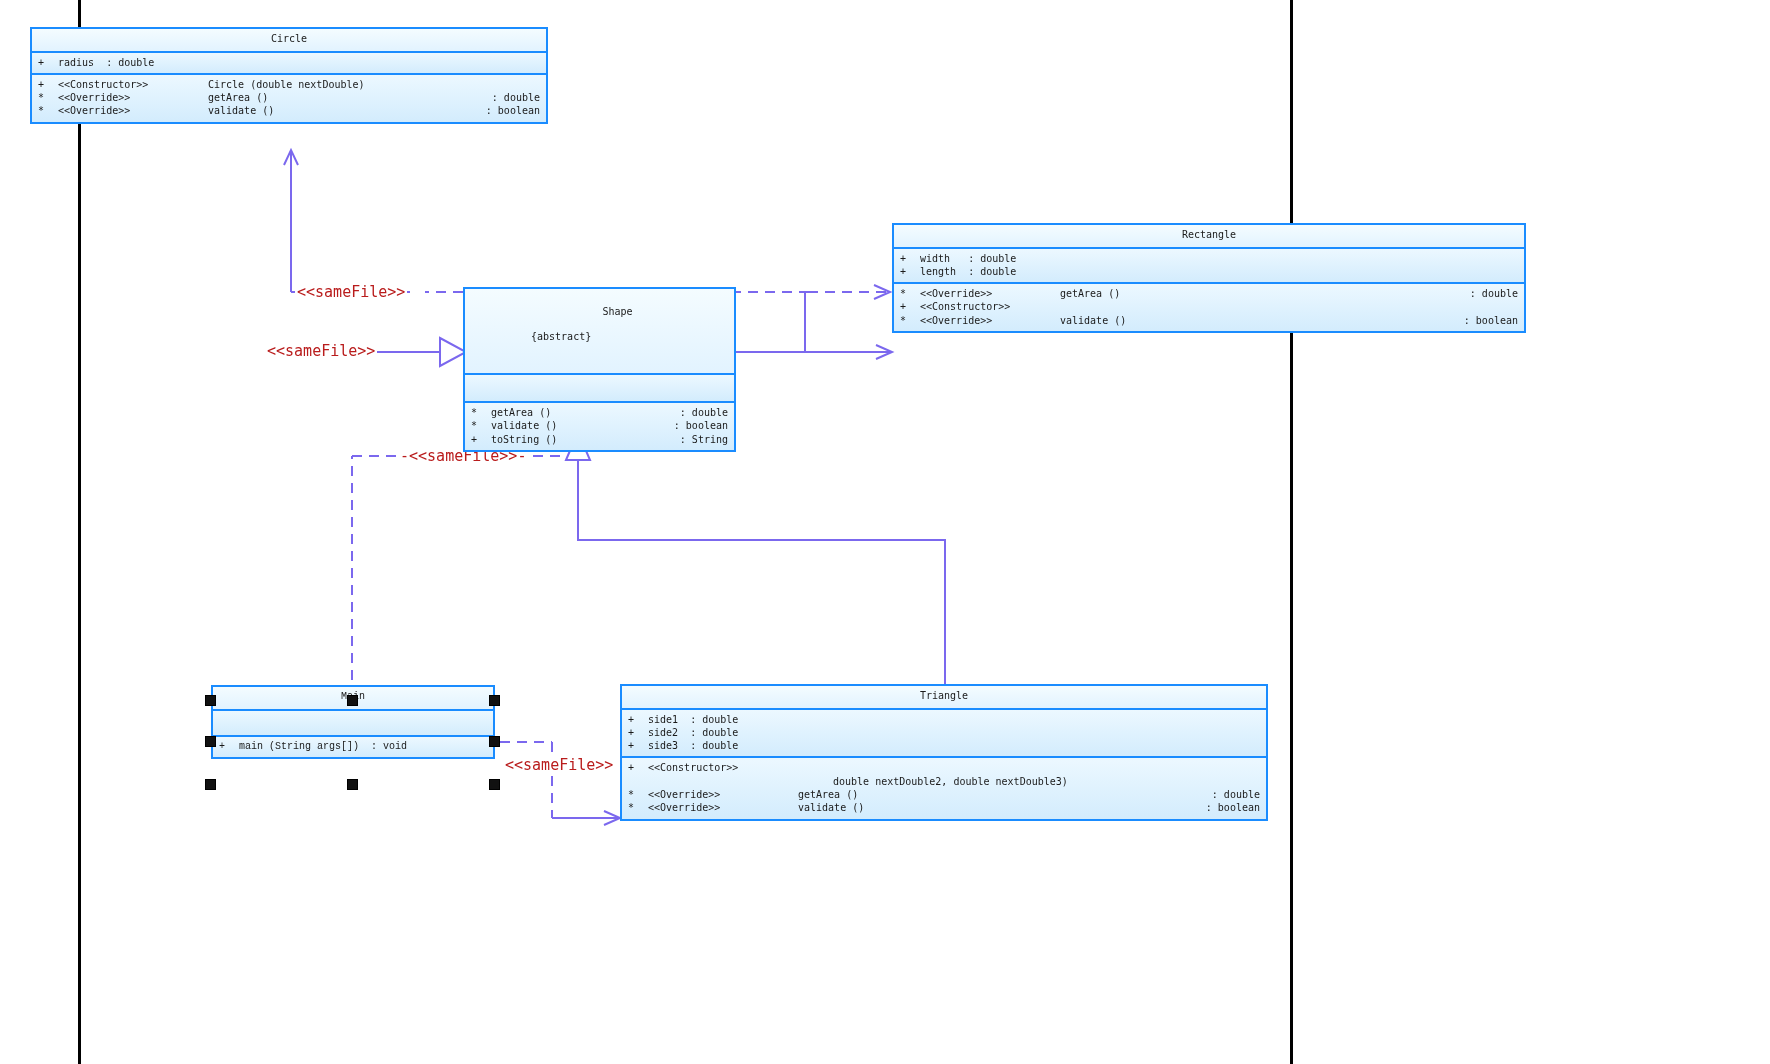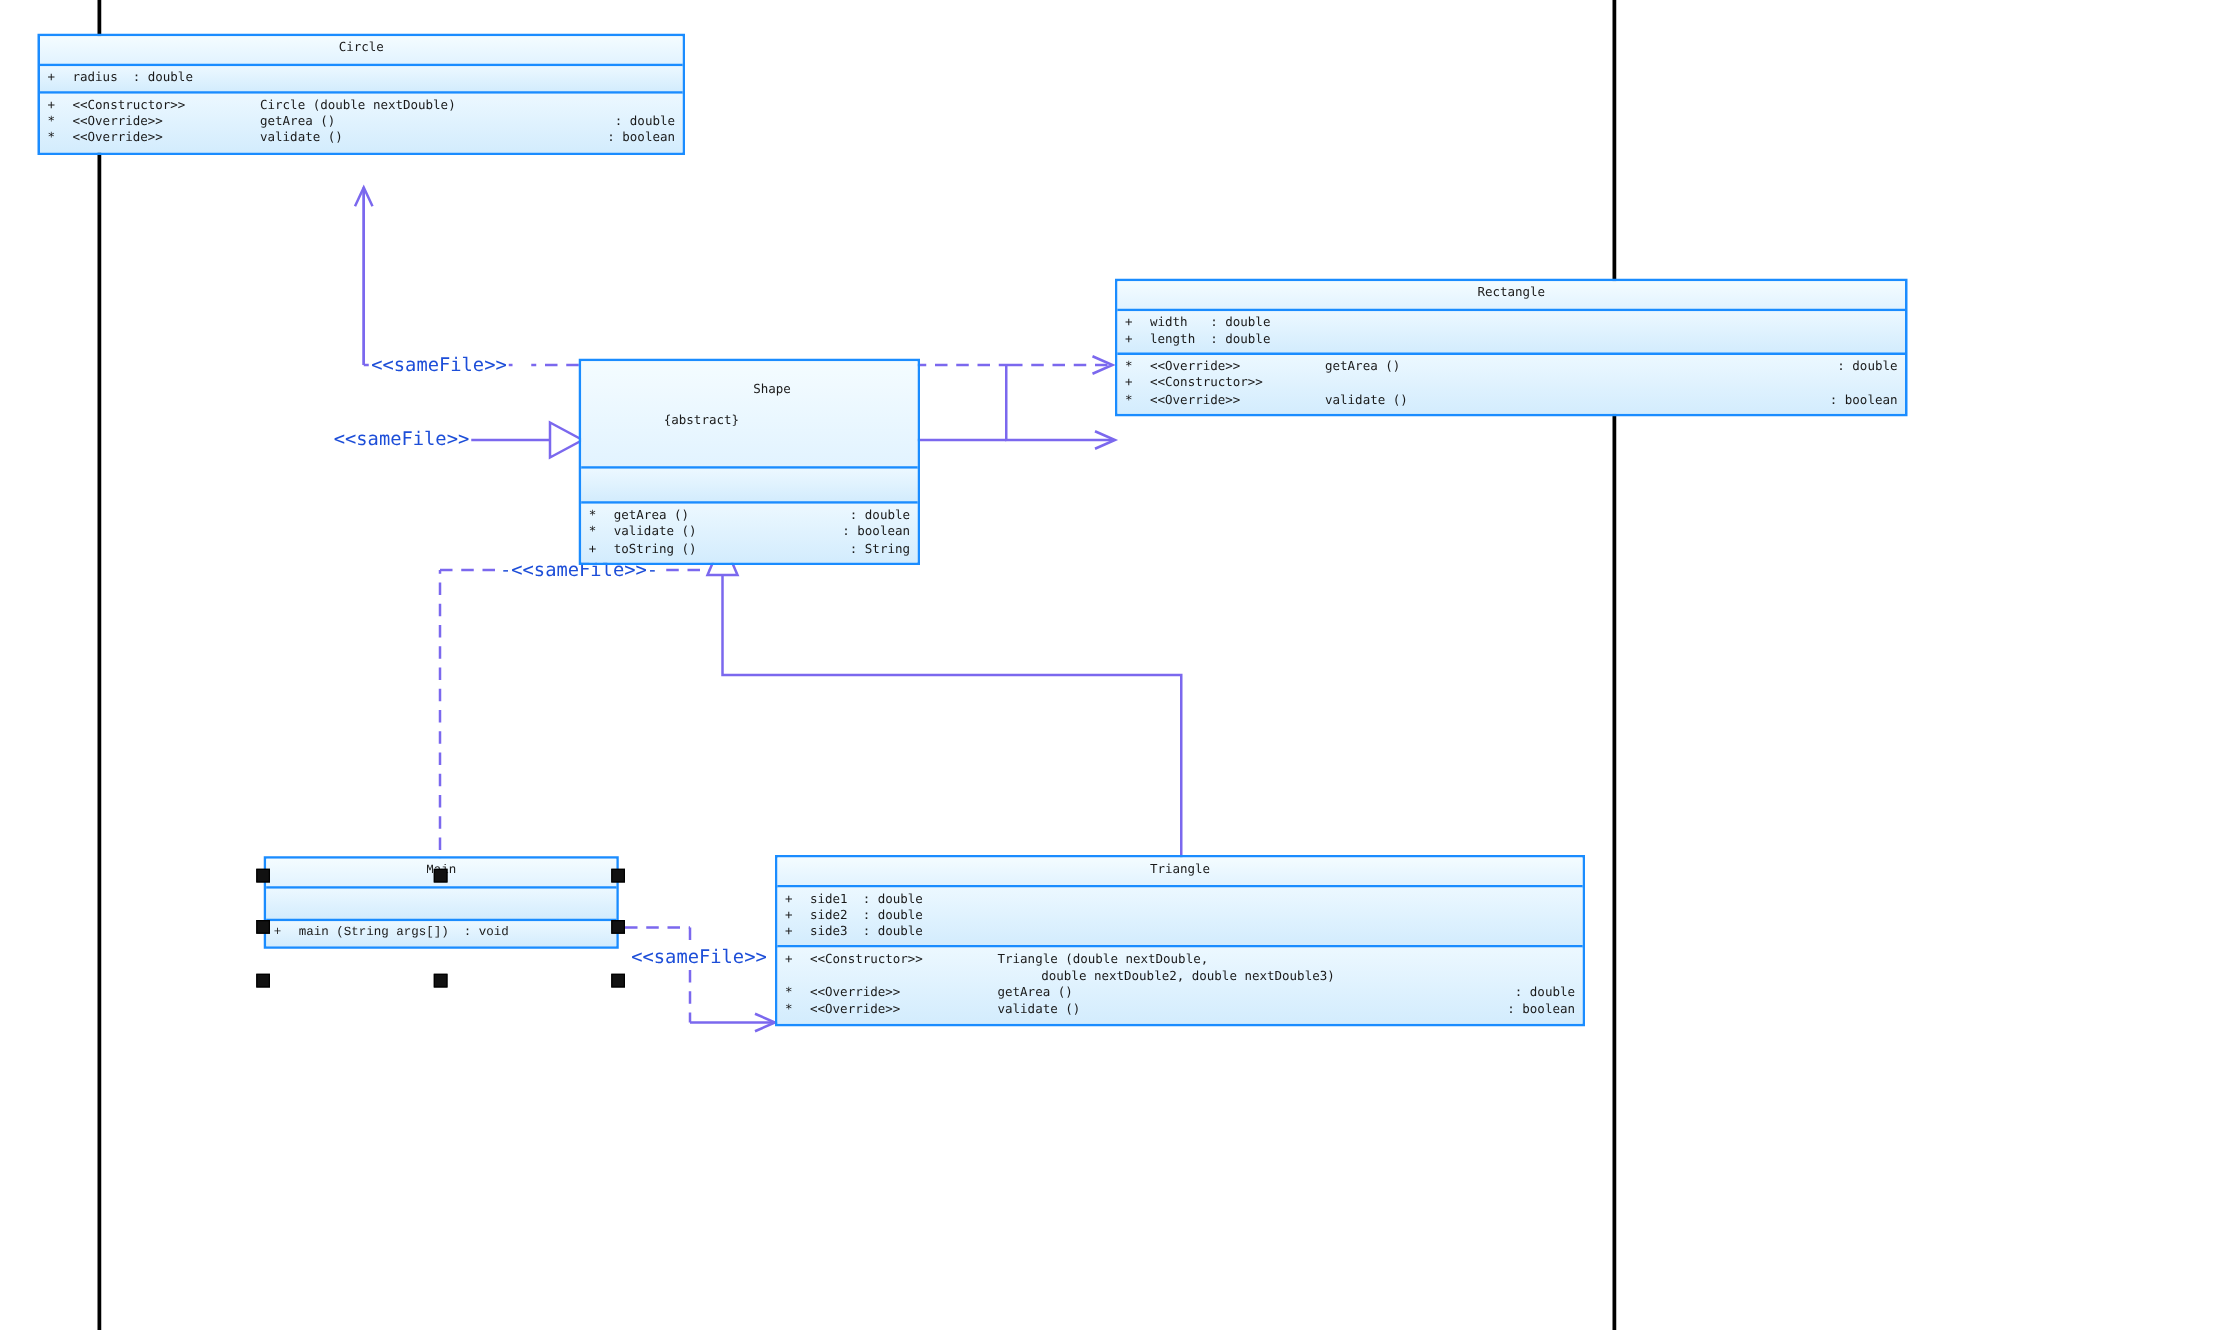--- a/index.html
+++ b/index.html
@@ -98,21 +98,21 @@
 
   
   .w-stereo-wide  { width: 150px; flex: 0 0 150px; }
   .w-stereo-mid   { width: 140px; flex: 0 0 140px; }
 
   
   .edge-label {
     position: absolute;
     font-family: "DejaVu Sans Mono", monospace;
     font-size: 15px;
-    color: #1d4ed8;
+    color: #b91c1c;
     white-space: pre;
     background: #ffffff;
     padding: 0 2px;
   }
 
   
   .sel-handle {
     position: absolute;
     width: 11px;
     height: 11px;
@@ -289,21 +289,20 @@
       </div>
       <div class="member-row">
         <span class="m-vis">+</span>
         <span class="m-name">side3  : double</span>
       </div>
     </div>
     <div class="uml-compartment">
       <div class="member-row">
         <span class="m-vis">+</span>
         <span class="m-stereo w-stereo-wide">&lt;&lt;Constructor&gt;&gt;</span>
-        <span class="m-name">Triangle (double nextDouble,</span>
         <span class="m-type"></span>
       </div>
       <div class="member-row">
         <span class="m-vis"></span>
         <span class="m-stereo" style="width:185px;flex:0 0 185px;"></span>
         <span class="m-name">double nextDouble2, double nextDouble3)</span>
         <span class="m-type"></span>
       </div>
       <div class="member-row">
         <span class="m-vis">*</span>

